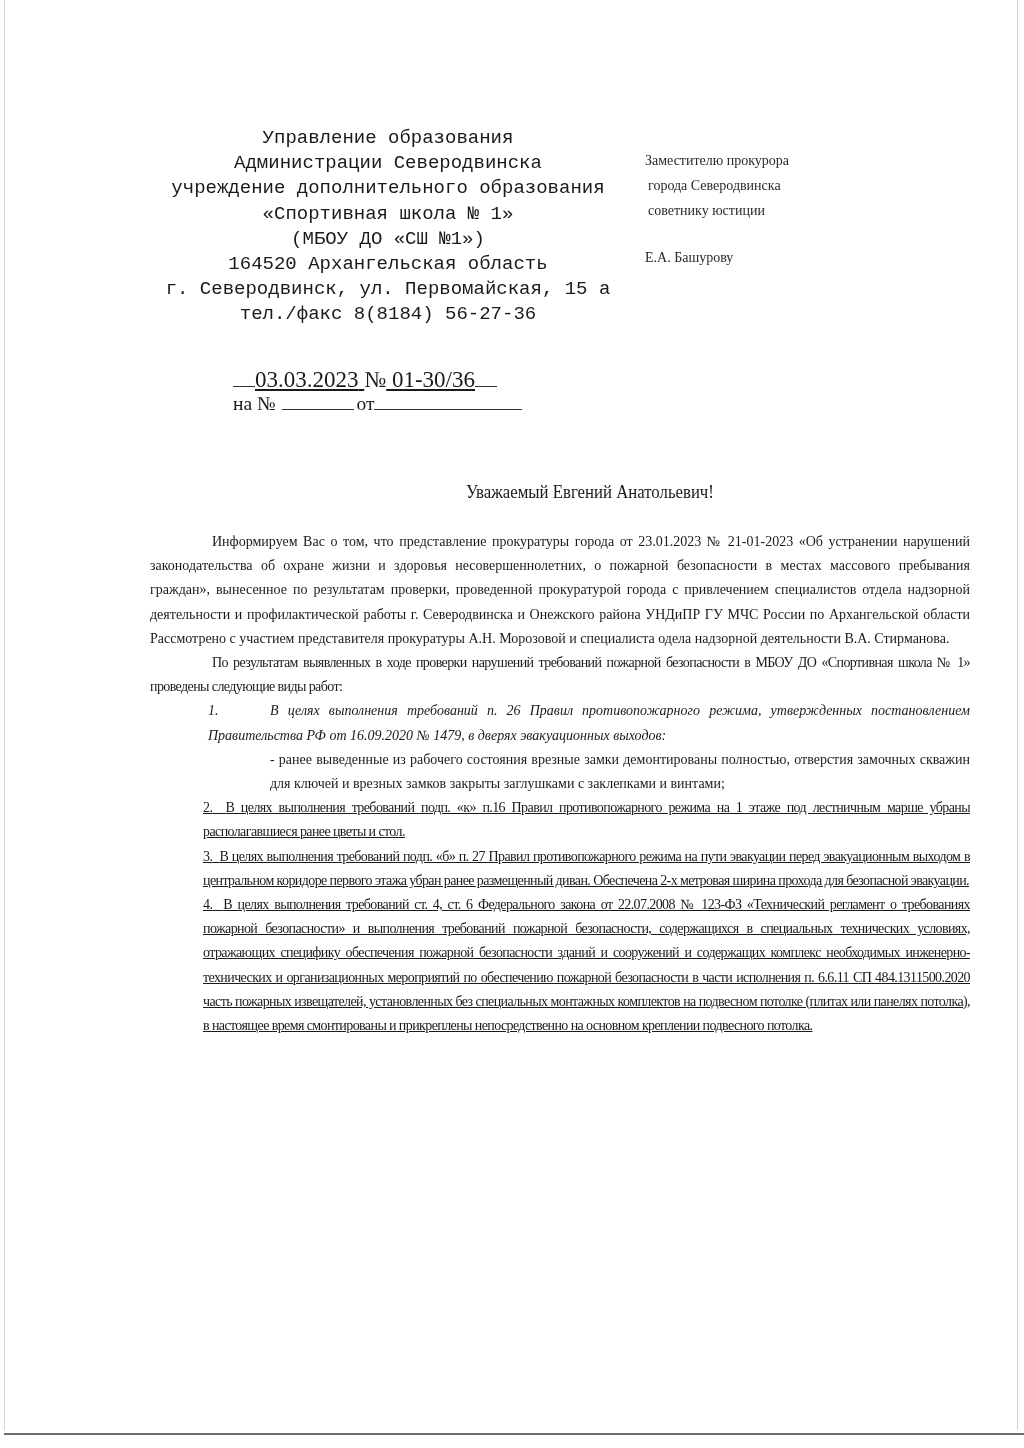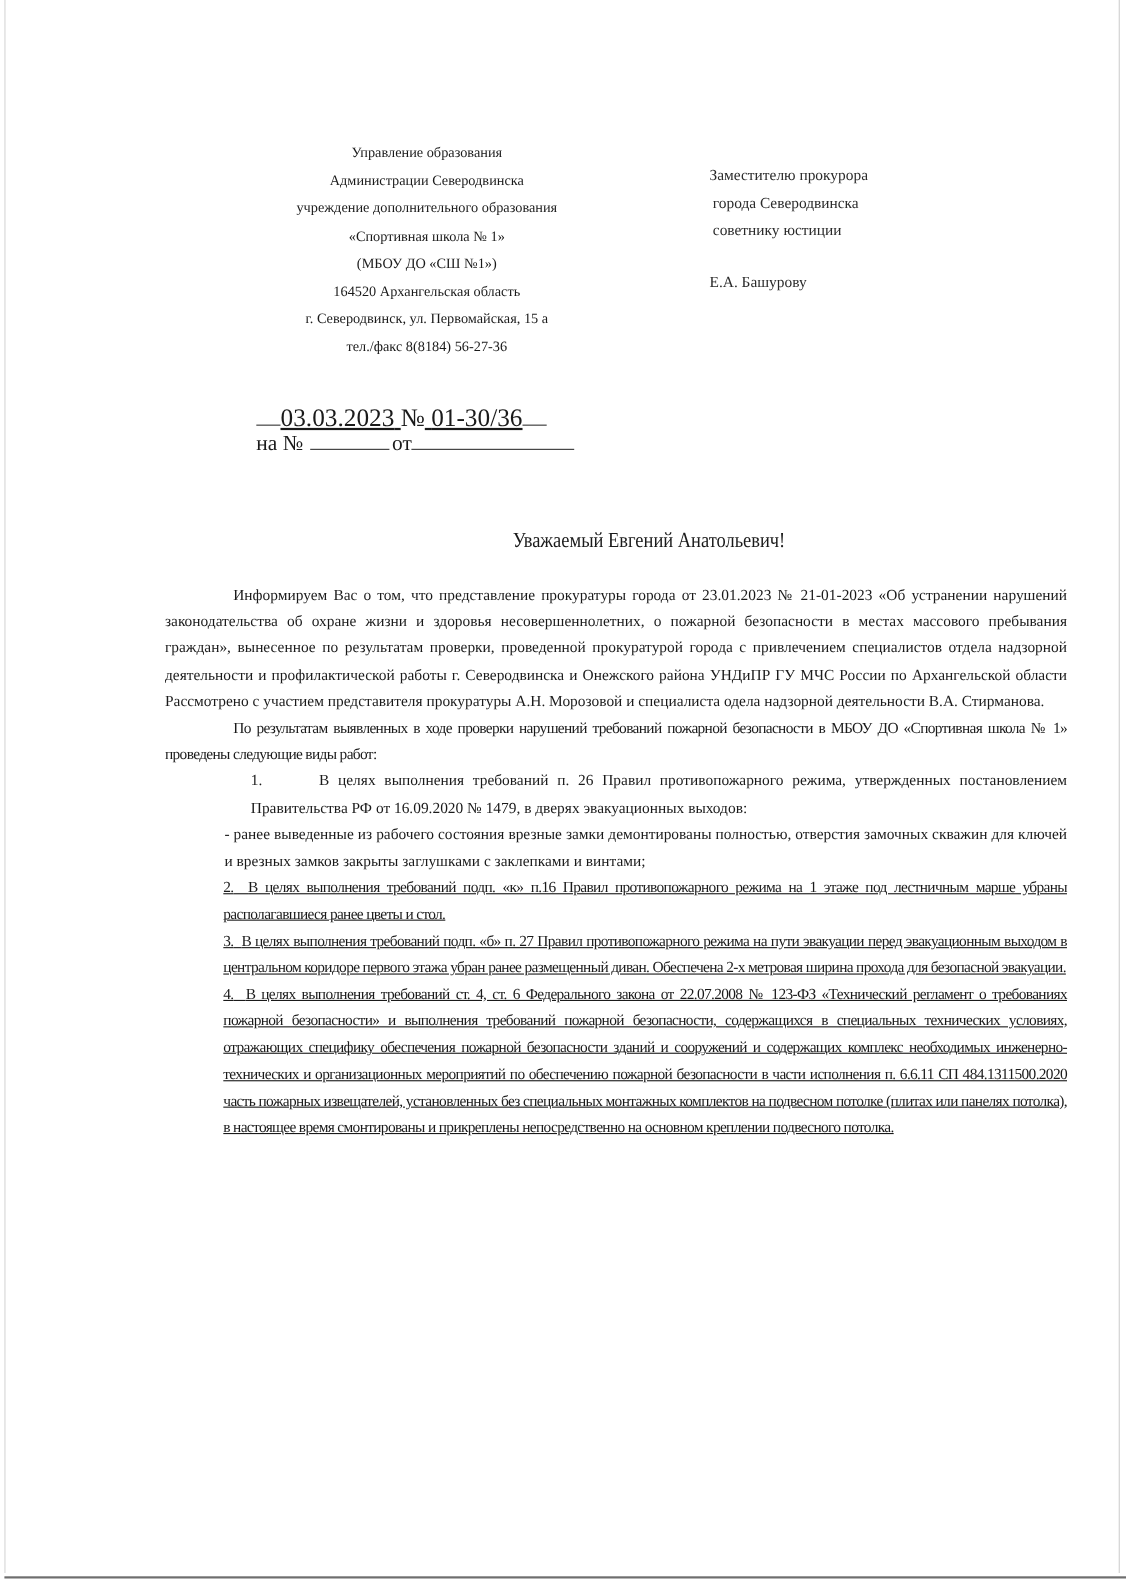--- a/index.html
+++ b/index.html
@@ -11,21 +11,21 @@
   .page {
     position: absolute; left: 0; top: 0; width: 1024px; height: 1448px;
     background: #ffffff;
   }
   .edge-left { position: absolute; left: 4px; top: 0; width: 1px; height: 1430px; background: #d6d6d6; }
   .edge-right { position: absolute; right: 6px; top: 0; width: 1px; height: 1430px; background: #cfcfcf; }
   .edge-bottom { position: absolute; left: 4px; right: 0; top: 1433px; height: 2px; background: #6e6e6e; }
 
   .sender {
     position: absolute; left: 160px; top: 126px; width: 456px;
-    text-align: center; font-size: 13px; line-height: 25.2px;
+    text-align: center; font-size: 19px; line-height: 25.2px; font-family: Liberation Mono, monospace;
   }
   .sender div { white-space: nowrap; }
   .recipient {
     position: absolute; left: 645px; top: 148px;
     font-size: 14px; line-height: 25px; color: #2a2a2a;
   }
   .recipient .r2, .recipient .r3 { padding-left: 3px; }
   .recipient .name { margin-top: 22px; }
 
   .regline {
@@ -45,23 +45,23 @@
     font-size: 19.5px; transform: scaleX(0.86); transform-origin: 590px 0;
   }
   .salutation span { display: inline-block; margin-left: 156px; }
 
   .body {
     position: absolute; left: 150px; top: 530px; width: 820px;
     font-size: 14px; line-height: 24.2px; text-align: justify;
   }
   .body p { margin: 0; }
   .indent { text-indent: 62px; }
-  .item1 { margin-left: 78px; }
+  .item1 { margin-left: 58px; font-style: italic; }
   .item1 .num { display: inline-block; width: 62px; }
-  .sub { margin-left: 54px; }
+  .sub { margin-left: 120px; }
   .item { margin-left: 53px; text-decoration: underline; }
   .compress { letter-spacing: -0.6px; word-spacing: 0px; }
 </style>
 </head>
 <body>
 
 <div class="page">
   <div class="edge-left"></div>
   <div class="edge-right"></div>
   <div class="edge-bottom"></div>

